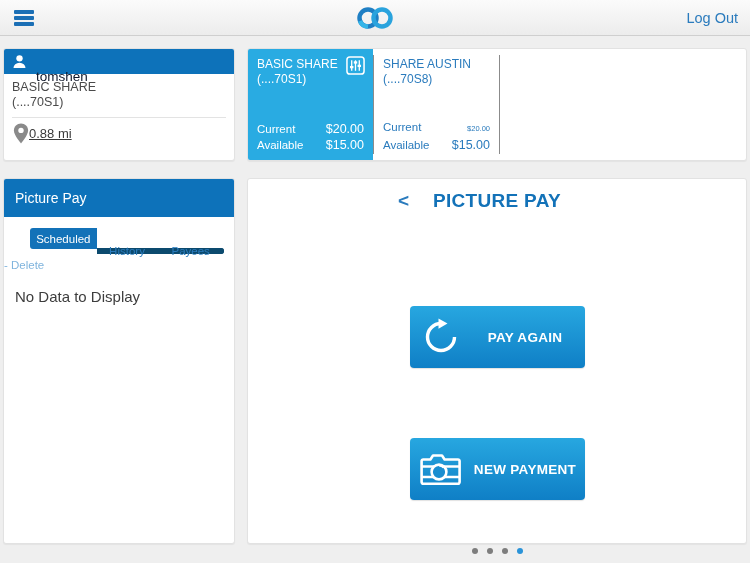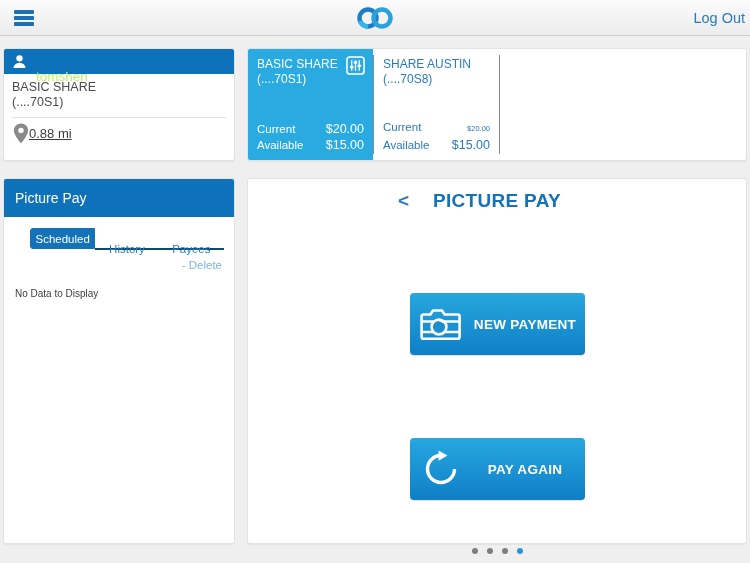--- a/index.html
+++ b/index.html
@@ -26,21 +26,21 @@
   .hamburger i {
     display: block; height: 4px; width: 100%;
     background: #1b6fb5; border-radius: 1px;
   }
   .logo-wrap {
     position: absolute; left: 0; right: 0; top: 0; height: 36px;
     display: flex; align-items: center; justify-content: center;
     pointer-events: none;
   }
   .logout {
-    position: absolute; right: 5px; top: 0; height: 36px;
+    position: absolute; right: 12px; top: 0; height: 36px;
     display: flex; align-items: center;
     color: #2a7bbd; font-size: 14.5px; cursor: pointer;
   }
 
   
   .card {
     background: #fff;
     border: 1px solid #e2e2e2;
     border-radius: 3px;
     box-shadow: 0 1px 1px rgba(0,0,0,0.05);
@@ -49,21 +49,21 @@
   
   .user-panel {
     position: absolute; left: 3px; top: 48px; width: 232px; height: 113px;
     overflow: hidden;
   }
   .user-head {
     height: 25px; background: #0d72ba;
     display: flex; align-items: center; padding-left: 8px;
   }
   .user-head .uname {
-    color: #bef264; font-size: 13.5px; margin-left: 9px; margin-top: 30px;
+    color: #0f172a; font-size: 13.5px; margin-left: 9px; margin-top: 30px;
   }
   .acct-block { padding: 6px 10px 5px 8px; }
   .acct-block .l1 { font-size: 12.5px; color: #4a4a4a; line-height: 15px; }
   .acct-block .l2 { font-size: 12.5px; color: #4a4a4a; line-height: 15px; }
   .divider-h { height: 1px; background: #e3e3e3; margin: 2px 8px 0 8px; }
   .branch {
     display: flex; align-items: center; padding: 5px 8px 0 9px;
   }
   .branch .btxt { margin-left: 9px; flex: 1; }
   .branch .b0 { font-size: 9.5px; color: #787878; line-height: 12px; letter-spacing: .1px; }
@@ -79,34 +79,34 @@
   }
   .pp-head {
     height: 38px; background: #0d72ba;
     display: flex; align-items: center; padding-left: 11px;
     color: #fff; font-size: 14px;
   }
   .seg {
     display: flex; margin: 11px 10px 0 26px; height: 21px;
   }
   .seg .sbtn {
-    flex: 1; border: 1px solid #0c4a6e;
+    flex: 1; border: 3px solid #0c4a6e;
     display: flex; align-items: center; justify-content: center;
     font-size: 11.5px; color: #2a7bbd; background: #fff;
     cursor: pointer;
   }
   .seg .sbtn:first-child { border-radius: 3px 0 0 3px; }
   .seg .sbtn:last-child  { border-radius: 0 3px 3px 0; }
   .seg .sbtn + .sbtn { border-left: none; margin-top: 20px; }
   .seg .sbtn.on { background: #1372b8; color: #fff; border-color: #1372b8; }
   .del-row {
-    text-align: right; padding: 6px 12px 0 0;
+    padding: 6px 12px 0 0;
   }
   .del-link { font-size: 11.5px; color: #7fb4dd; cursor: pointer; }
-  .nodata { padding: 15px 0 0 11px; font-size: 10px; color: #3d3d3d; }
+  .nodata { padding: 15px 0 0 11px; font-size: 15px; color: #3d3d3d; }
 
   
   .acct-strip {
     position: absolute; left: 247px; top: 48px; width: 500px; height: 113px;
     overflow: hidden; display: flex;
   }
   .acct-card {
     width: 125px; height: 100%; position: relative;
     padding: 8px 9px 7px 9px;
     display: flex; flex-direction: column;
@@ -287,42 +287,42 @@
 
     <div class="acct-card"></div>
   </div>
 
   <div class="card main-panel">
     <div class="main-title-row">
       <span class="back-chevron">&lt;</span>
       <span class="main-title">PICTURE PAY</span>
     </div>
 
+    <div class="big-btn btn-pay-again">
+      <div class="bicon">
+        <svg width="40" height="40" viewBox="0 0 40 40">
+          <path d="M20 6.5 A13.5 13.5 0 1 0 33.5 20" fill="none" stroke="#fff" stroke-width="3.4" stroke-linecap="butt"></path>
+          <path d="M17.5 1.5 L26.5 6.6 L17.5 11.7 Z" fill="#fff"></path>
+        </svg>
+      </div>
+      <span class="blabel">PAY AGAIN</span>
+    </div>
+
     <div class="big-btn btn-new-payment">
       <div class="bicon">
         <svg width="42" height="36" viewBox="0 0 42 36">
           <path d="M13 4.5 h9 l2.6 4 h13.4 a1.6 1.6 0 0 1 1.6 1.6 v21 a1.6 1.6 0 0 1 -1.6 1.6 h-34.8 a1.6 1.6 0 0 1 -1.6 -1.6 v-21 a1.6 1.6 0 0 1 1.6 -1.6 h7.2 z" fill="none" stroke="#fff" stroke-width="2.6" stroke-linejoin="round"></path>
           <line x1="2" y1="15.5" x2="40" y2="15.5" stroke="#fff" stroke-width="2.4"></line>
           <line x1="2" y1="26" x2="40" y2="26" stroke="#fff" stroke-width="2.4"></line>
           <circle cx="19" cy="21" r="7.4" fill="#1a8ed0" stroke="#fff" stroke-width="2.6"></circle>
           <path d="M19 14.6 a6.4 6.4 0 0 1 4.6 2" fill="none" stroke="#fff" stroke-width="2"></path>
         </svg>
       </div>
       <span class="blabel">NEW PAYMENT</span>
     </div>
-
-    <div class="big-btn btn-pay-again">
-      <div class="bicon">
-        <svg width="40" height="40" viewBox="0 0 40 40">
-          <path d="M20 6.5 A13.5 13.5 0 1 0 33.5 20" fill="none" stroke="#fff" stroke-width="3.4" stroke-linecap="butt"></path>
-          <path d="M17.5 1.5 L26.5 6.6 L17.5 11.7 Z" fill="#fff"></path>
-        </svg>
-      </div>
-      <span class="blabel">PAY AGAIN</span>
-    </div>
   </div>
 
   <div class="dots">
     <span class="dot"></span>
     <span class="dot"></span>
     <span class="dot"></span>
     <span class="dot on"></span>
   </div>
 
 </div>

